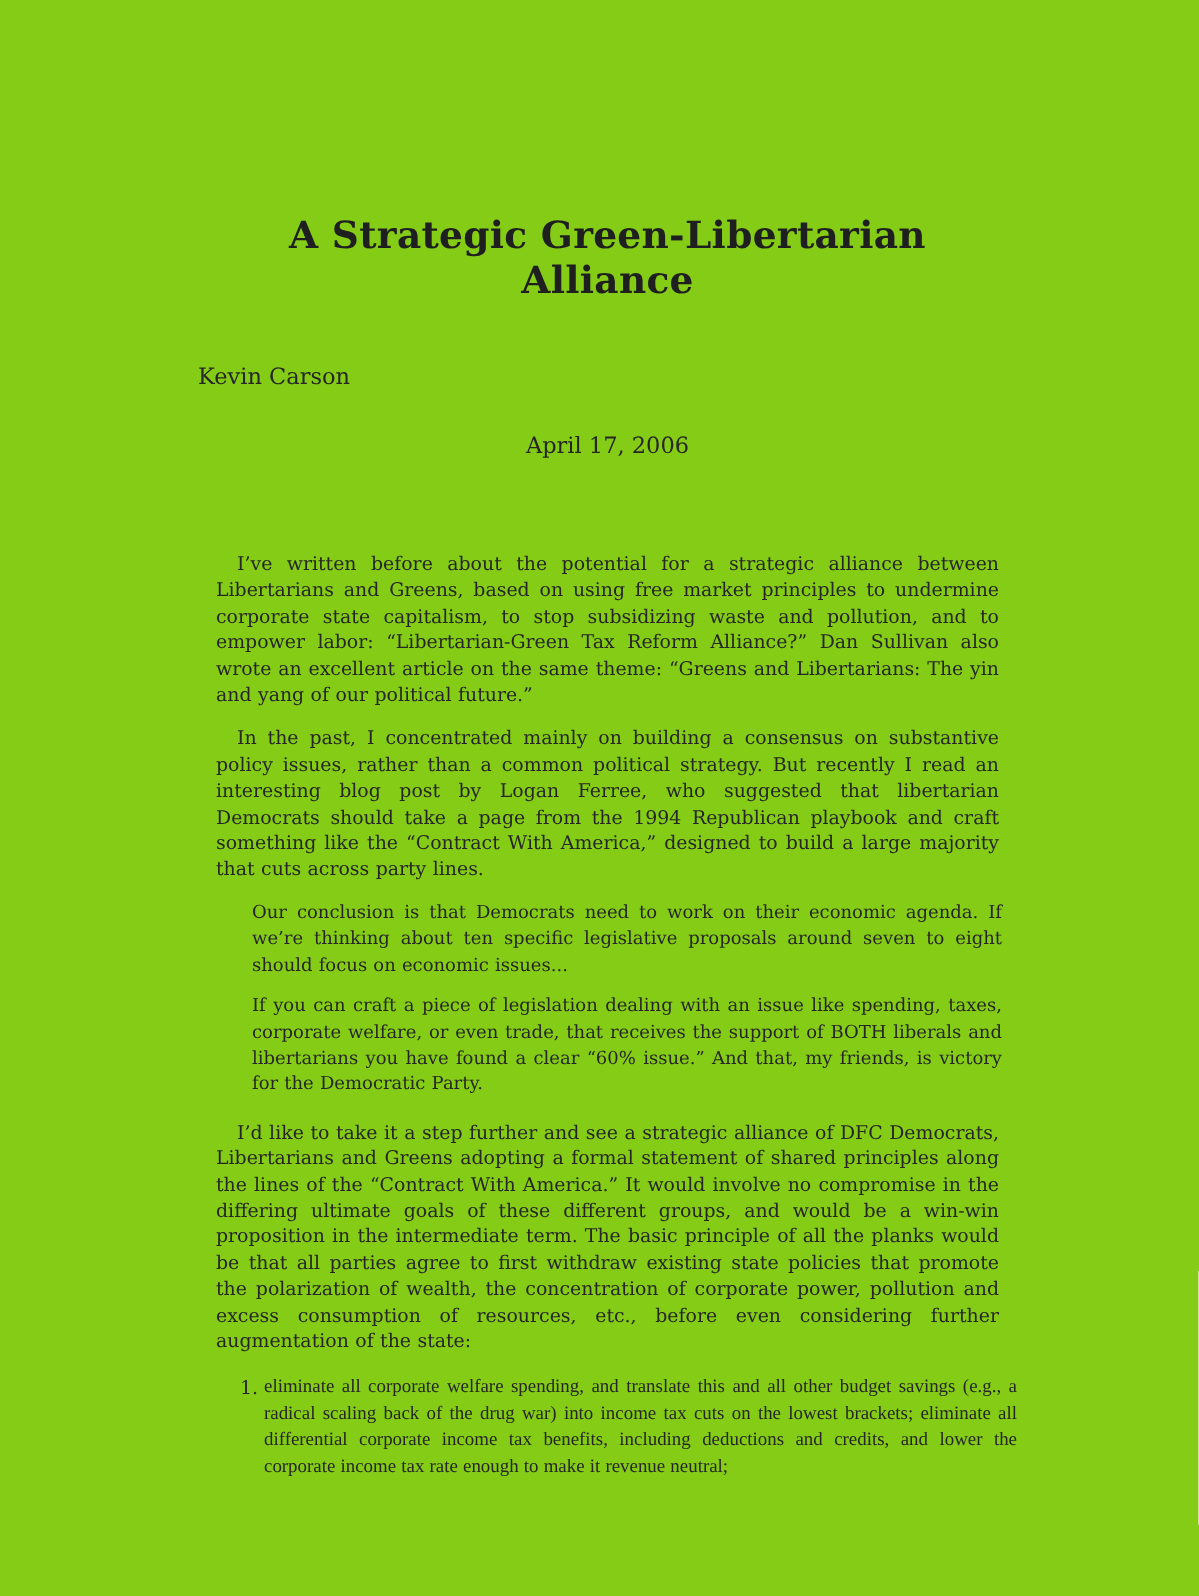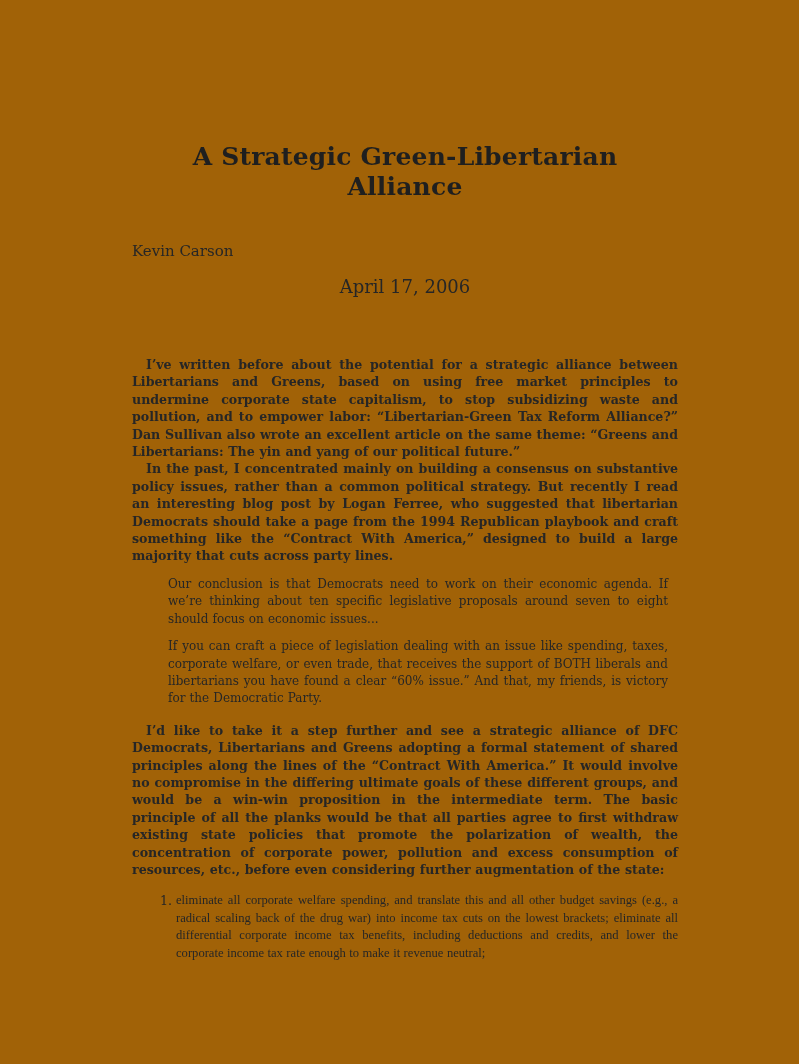--- a/index.html
+++ b/index.html
@@ -3,21 +3,21 @@
 <meta charset="utf-8">
 <style>
   * { box-sizing: border-box; }
   html, body { margin: 0; padding: 0; background: #ffffff; }
 
   .page {
     position: relative;
     width: 799px;
     height: 1064px;
     margin: 0 auto;
-    background: #a16207;
+    background: #84cc16;
     font-family: "DejaVu Serif", "Liberation Serif", serif;
     color: #262626;
     overflow: hidden;
   }
 
   .content {
     position: absolute;
     left: 132px;
     top: 0;
     width: 546px;
@@ -35,38 +35,37 @@
   }
 
   .doc-author {
     margin-top: 40px;
     font-size: 15px;
     line-height: 19px;
     text-align: left;
   }
 
   .doc-date {
-    margin-top: 16px;
-    font-size: 18px;
+    margin-top: 27px;
+    font-size: 15px;
     line-height: 19px;
     text-align: center;
   }
 
   .body-text {
     margin-top: 60px;
   }
 
   .para {
-    margin: 0;
+    margin: 12px;
     font-size: 12.6px;
     line-height: 17.4px;
     text-align: justify;
     text-indent: 14px;
     word-spacing: 0.3px;
-    font-weight: bold;
   }
 
   .para-after-quote {
     margin-top: 14px;
   }
 
   .quote {
     margin: 11px 10px 14px 36px;
   }
 

